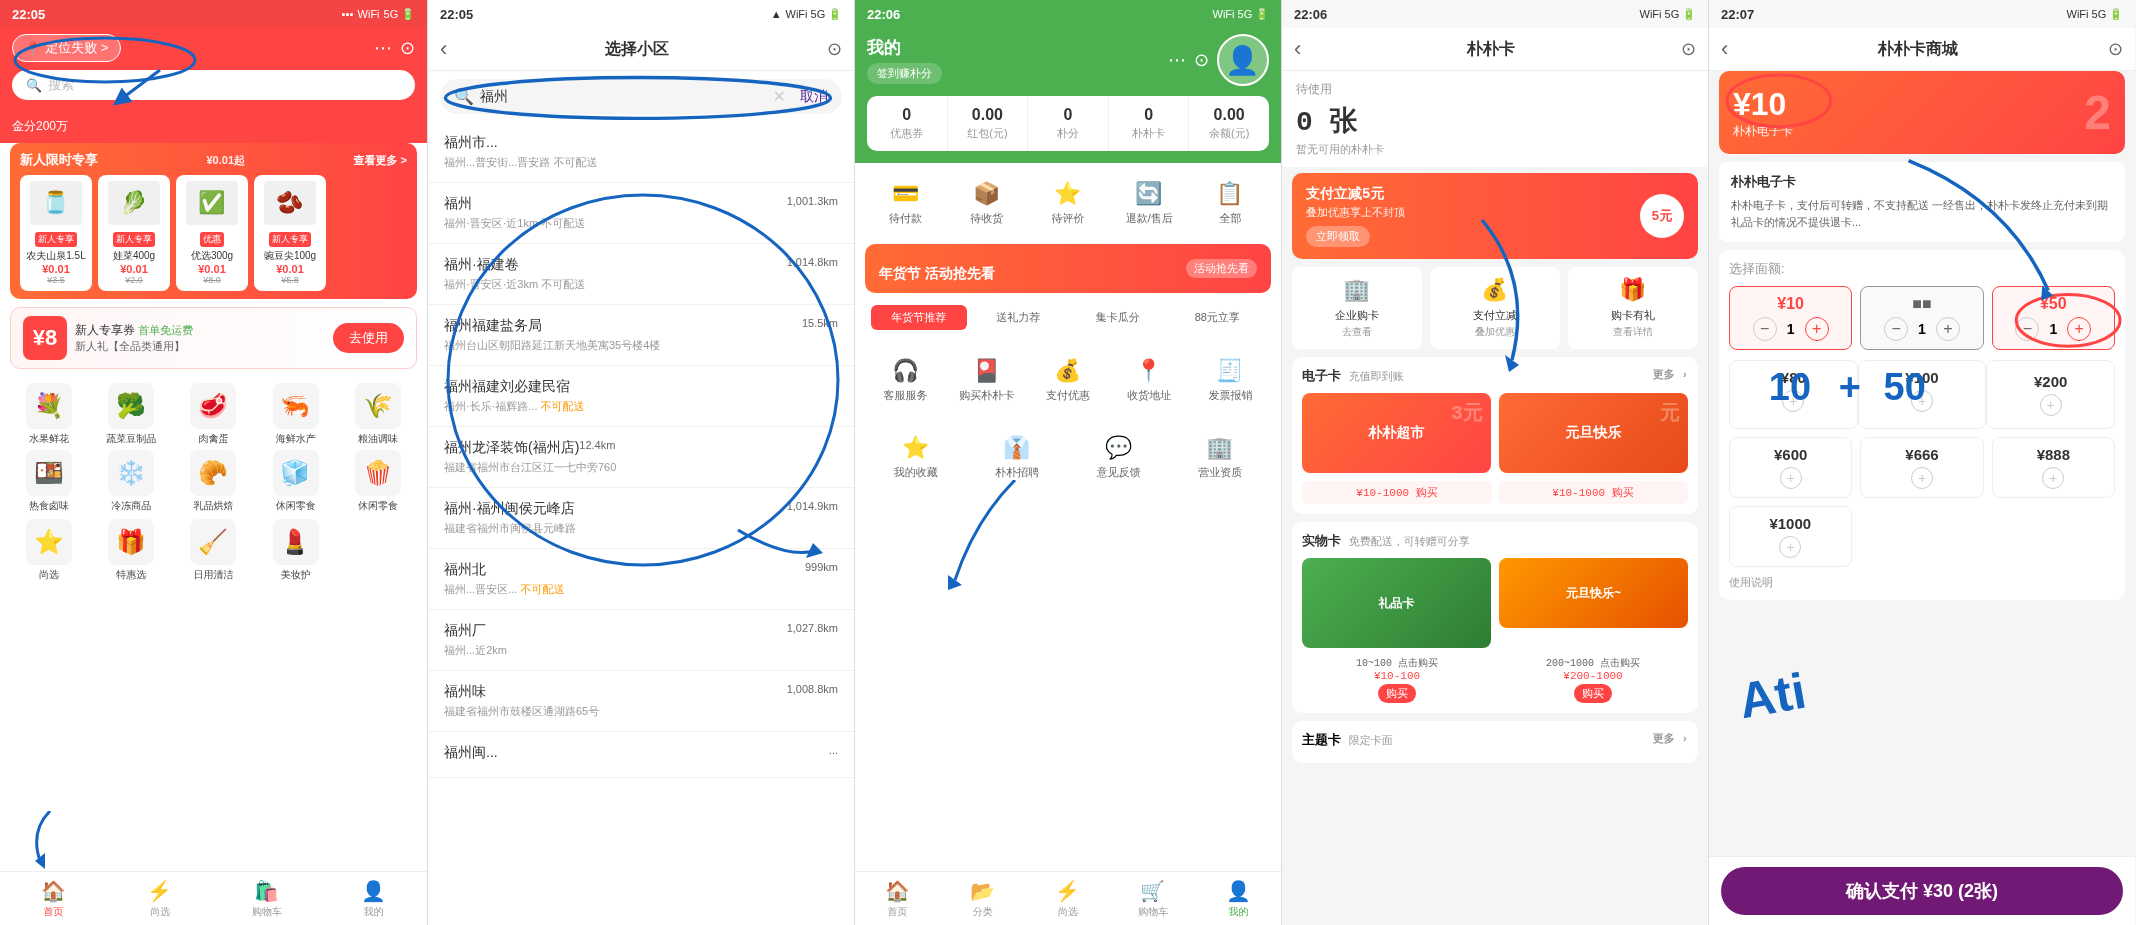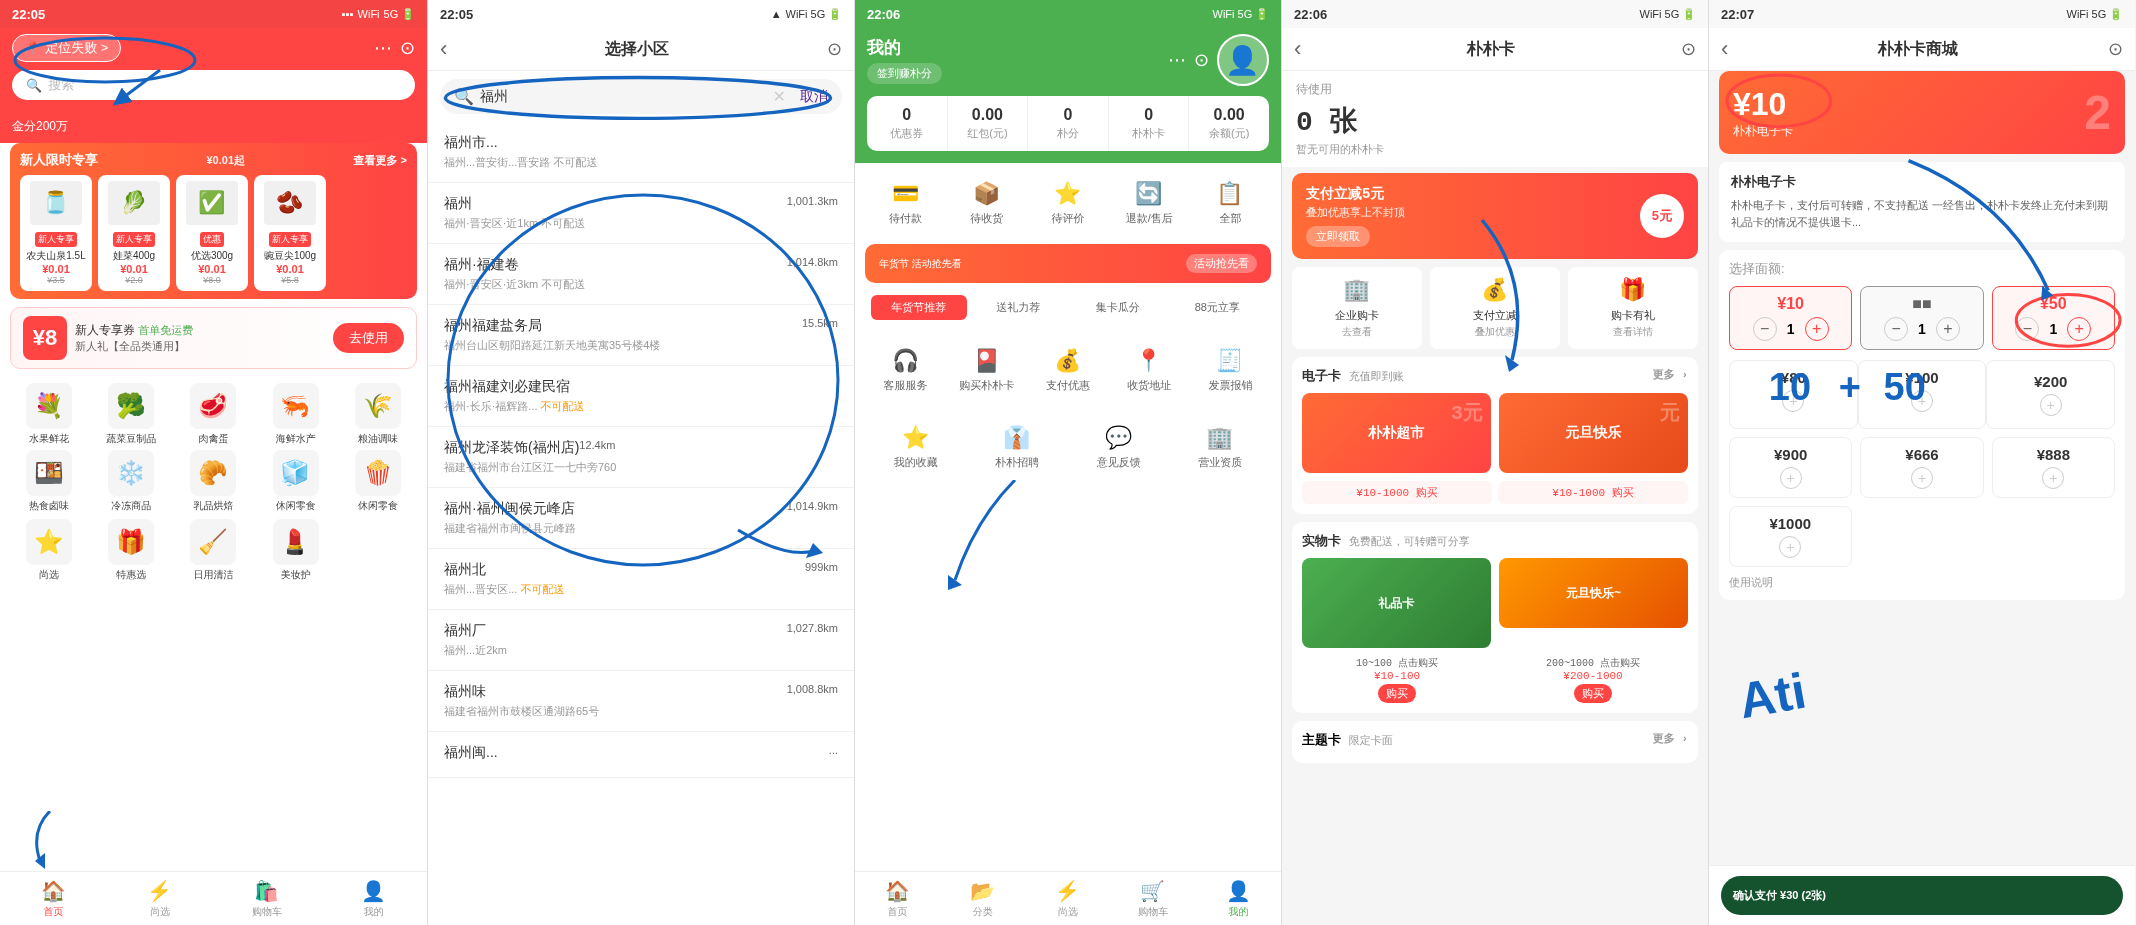--- a/index.html
+++ b/index.html
@@ -564,26 +564,26 @@
     }
     .p5-qty-val { font-size: 14px; font-weight: 600; }
 
     .p5-confirm-bar {
       background: #fff;
       padding: 10px 12px;
       border-top: 1px solid #eee;
       flex-shrink: 0;
     }
     .p5-confirm-btn {
-      background: #14532d;
+      background: #701a75;
       color: #fff;
       border-radius: 24px;
       padding: 12px;
-      text-align: left;
-      font-size: 11px;
+      text-align: center;
+      font-size: 18px;
       font-weight: 600;
     }
 
     
     .overlay-svg {
       position: absolute;
       top: 0;
       left: 0;
       width: 100%;
       height: 100%;
@@ -949,21 +949,21 @@
       <span class="p3-order-icon">🔄</span>
       <span>退款/售后</span>
     </div>
     <div class="p3-order-item">
       <span class="p3-order-icon">📋</span>
       <span>全部</span>
     </div>
   </div>
 
   <div style="margin:0 10px 6px;background:linear-gradient(90deg,#ff6b35,#ff4444);border-radius:10px;padding:10px 14px;color:#fff;display:flex;align-items:center;justify-content:space-between;flex-shrink:0;">
-    <span style="font-size:10px;font-weight:400;">年货节 活动抢先看</span>
+    <span style="font-size:14px;font-weight:700;margin-top:11px;">年货节 活动抢先看</span>
     <span style="font-size:11px;background:rgba(255,255,255,0.3);border-radius:10px;padding:2px 8px;">活动抢先看</span>
   </div>
 
   <div class="p3-festival-tabs">
     <div class="p3-tab active">年货节推荐</div>
     <div class="p3-tab">送礼力荐</div>
     <div class="p3-tab">集卡瓜分</div>
     <div class="p3-tab">88元立享</div>
   </div>
 
@@ -1223,21 +1223,21 @@
         <div style="flex:1;border:1.5px solid #eee;border-radius:8px;padding:12px 6px;text-align:center;">
           <div style="font-size:15px;font-weight:700;color:#333;">¥200</div>
           <div style="display:flex;justify-content:center;margin-top:4px;">
             <span style="width:22px;height:22px;border:1.5px solid #ccc;border-radius:50%;display:flex;align-items:center;justify-content:center;font-size:14px;color:#ccc;">+</span>
           </div>
         </div>
       </div>
 
       <div style="display:flex;gap:8px;margin-bottom:8px;">
         <div style="flex:1;border:1.5px solid #eee;border-radius:8px;padding:8px 6px;text-align:center;">
-          <div style="font-size:15px;font-weight:700;color:#333;">¥900</div>
+          <div style="font-size:15px;font-weight:700;color:#333;">¥600</div>
           <div style="display:flex;justify-content:center;margin-top:4px;">
               <span style="width:22px;height:22px;border:1.5px solid #ccc;border-radius:50%;display:flex;align-items:center;justify-content:center;font-size:14px;color:#ccc;">+</span>
             </div>
         </div>
         <div style="flex:1;border:1.5px solid #eee;border-radius:8px;padding:8px 6px;text-align:center;">
           <div style="font-size:15px;font-weight:700;color:#333;">¥666</div>
           <div style="display:flex;justify-content:center;margin-top:4px;">
               <span style="width:22px;height:22px;border:1.5px solid #ccc;border-radius:50%;display:flex;align-items:center;justify-content:center;font-size:14px;color:#ccc;">+</span>
             </div>
         </div>

